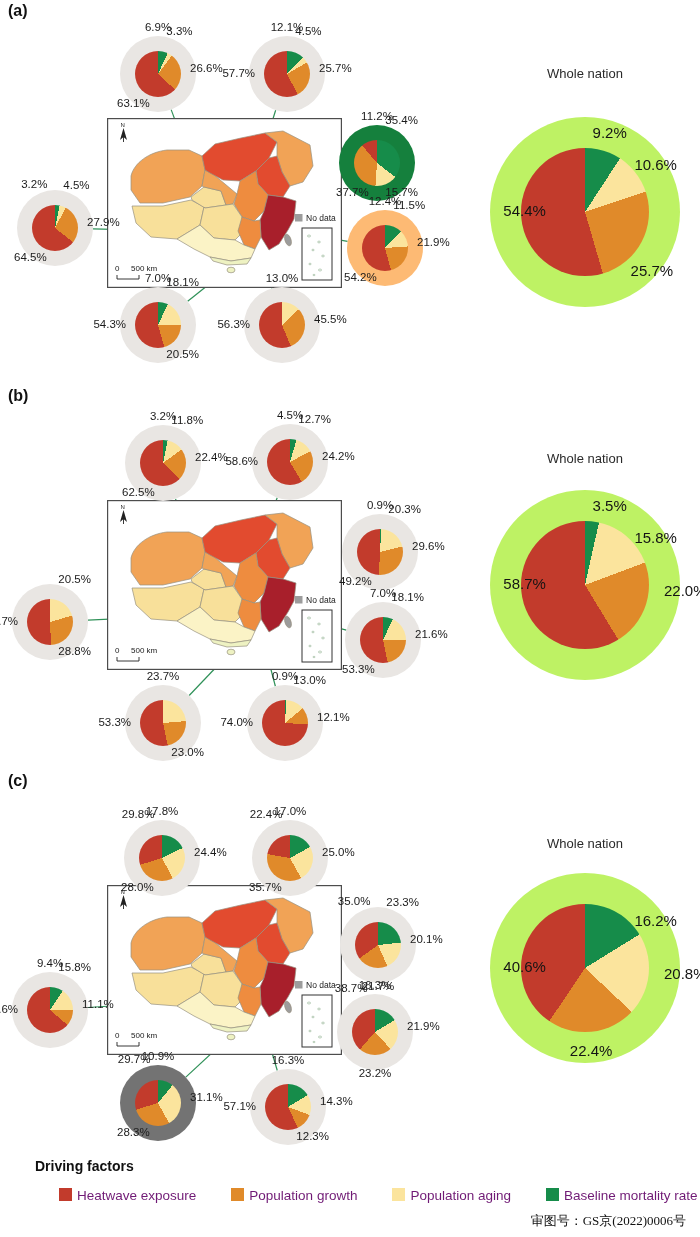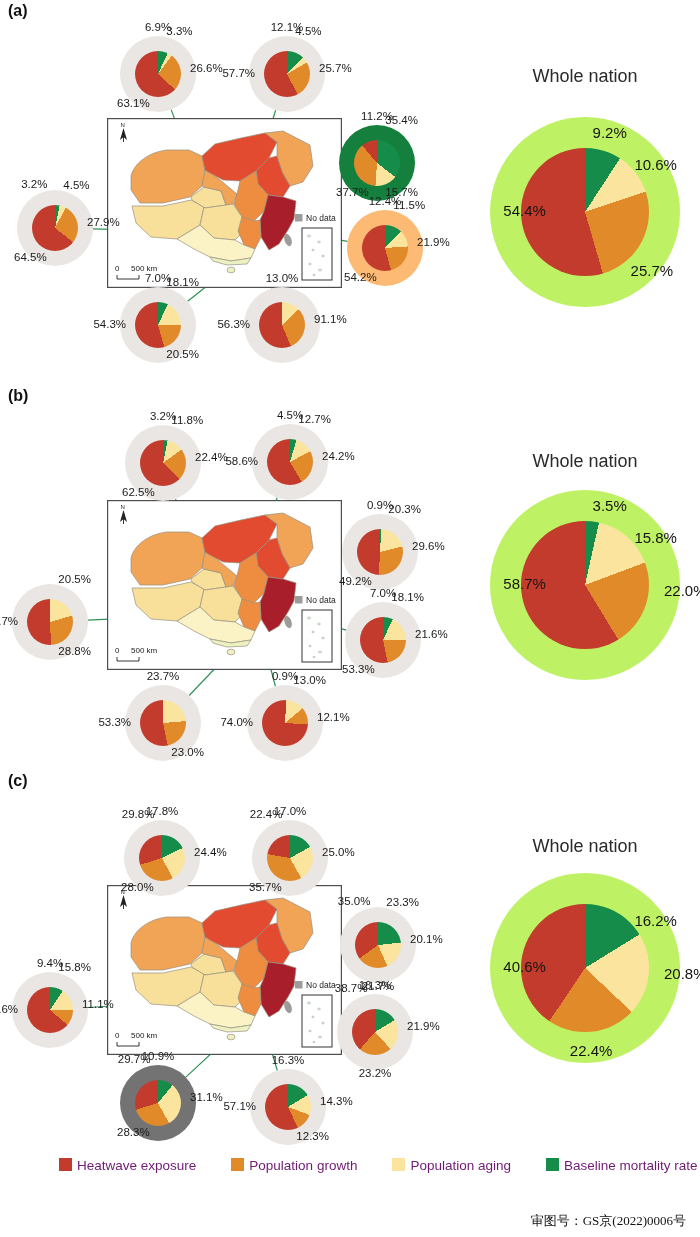--- a/index.html
+++ b/index.html
@@ -13,21 +13,21 @@
   .pie-disc{position:absolute;left:15px;top:15px;width:46px;height:46px;border-radius:50%;}
   .pl{position:absolute;font-size:11.5px;line-height:1;color:#1b1b1b;white-space:nowrap;}
   .pl-t {left:50%;top:-14px;transform:translateX(-50%);}
   .pl-tl{right:60%;top:-11px;}
   .pl-tr{left:61%;top:-10px;}
   .pl-r {left:calc(100% - 6px);top:36%;}
   .pl-l {right:calc(100% - 6px);top:42%;}
   .pl-bl{right:61%;top:calc(100% - 14px);}
   .pl-br{left:61%;top:calc(100% - 14px);}
   .pl-b {left:50%;top:calc(100% - 2px);transform:translateX(-50%);}
-  .wn-title{position:absolute;width:190px;text-align:center;font-size:18px;color:#2a2a2a;}
+  .wn-title{position:absolute;width:190px;text-align:center;font-size:13px;color:#2a2a2a;}
   .wn{position:absolute;width:190px;height:190px;border-radius:50%;background:#bef264;}
   .wn-disc{position:absolute;left:31px;top:31px;width:128px;height:128px;border-radius:50%;}
   .wnl{position:absolute;font-size:15px;line-height:1;color:#141414;white-space:nowrap;}
   .wn-t   {left:54%;top:8px;}
   .wn-tr  {left:76%;top:21%;}
   .wn-r   {left:calc(100% - 16px);top:49%;}
   .wn-br  {left:74%;top:77%;}
   .wn-b   {left:42%;top:calc(100% - 20px);}
   .wn-in-l{left:7%;top:45%;}
   .legend{position:absolute;left:35px;top:1158px;width:660px;}
@@ -150,21 +150,21 @@
         <div class="pie" style="left: 120px; top: 287px; background: rgb(233, 230, 227);">
           <div class="pie-disc" style="background: conic-gradient(rgb(22, 140, 74) 0%, rgb(22, 140, 74) 7%, rgb(251, 228, 157) 7%, rgb(251, 228, 157) 25.1%, rgb(224, 138, 42) 25.1%, rgb(224, 138, 42) 45.6%, rgb(194, 59, 44) 45.6%, rgb(194, 59, 44) 99.9%);"></div>
           <span class="pl pl-t">7.0%</span>
           <span class="pl pl-tr">18.1%</span>
           <span class="pl pl-br">20.5%</span>
           <span class="pl pl-l">54.3%</span>
         </div>
         <div class="pie" style="left: 244px; top: 287px; background: rgb(233, 230, 227);">
           <div class="pie-disc" style="background: conic-gradient(rgb(251, 228, 157) 0%, rgb(251, 228, 157) 13%, rgb(224, 138, 42) 13%, rgb(224, 138, 42) 43.7%, rgb(194, 59, 44) 43.7%, rgb(194, 59, 44) 100%);"></div>
           <span class="pl pl-t">13.0%</span>
-          <span class="pl pl-r">91.1%</span>
+          <span class="pl pl-r">45.5%</span>
           <span class="pl pl-l">56.3%</span>
         </div>
       </div>
   <div class="wn" style="left: 490px; top: 117px;">
         <div class="wn-disc" style="background: conic-gradient(rgb(22, 140, 74) 0%, rgb(22, 140, 74) 9.2%, rgb(251, 228, 157) 9.2%, rgb(251, 228, 157) 19.8%, rgb(224, 138, 42) 19.8%, rgb(224, 138, 42) 45.5%, rgb(194, 59, 44) 45.5%, rgb(194, 59, 44) 99.9%);"></div>
         <span class="wnl wn-t">9.2%</span>
         <span class="wnl wn-tr">10.6%</span>
         <span class="wnl wn-br">25.7%</span>
         <span class="wnl wn-in-l">54.4%</span>
       </div>
@@ -414,20 +414,21 @@
   <div class="wn" style="left: 490px; top: 103px;">
         <div class="wn-disc" style="background: conic-gradient(rgb(22, 140, 74) 0%, rgb(22, 140, 74) 16.2%, rgb(251, 228, 157) 16.2%, rgb(251, 228, 157) 37%, rgb(224, 138, 42) 37%, rgb(224, 138, 42) 59.4%, rgb(194, 59, 44) 59.4%, rgb(194, 59, 44) 100%);"></div>
         <span class="wnl wn-tr">16.2%</span>
         <span class="wnl wn-r">20.8%</span>
         <span class="wnl wn-b">22.4%</span>
         <span class="wnl wn-in-l">40.6%</span>
       </div>
     </section>
 
   <div class="legend">
+    <div class="legend-title">Driving factors</div>
     <div class="legend-items">
         <span class="legend-item">
           <span class="legend-swatch" style="background: rgb(194, 59, 44);"></span>
           <span>Heatwave exposure</span>
         </span>
         <span class="legend-item">
           <span class="legend-swatch" style="background: rgb(224, 138, 42);"></span>
           <span>Population growth</span>
         </span>
         <span class="legend-item">

